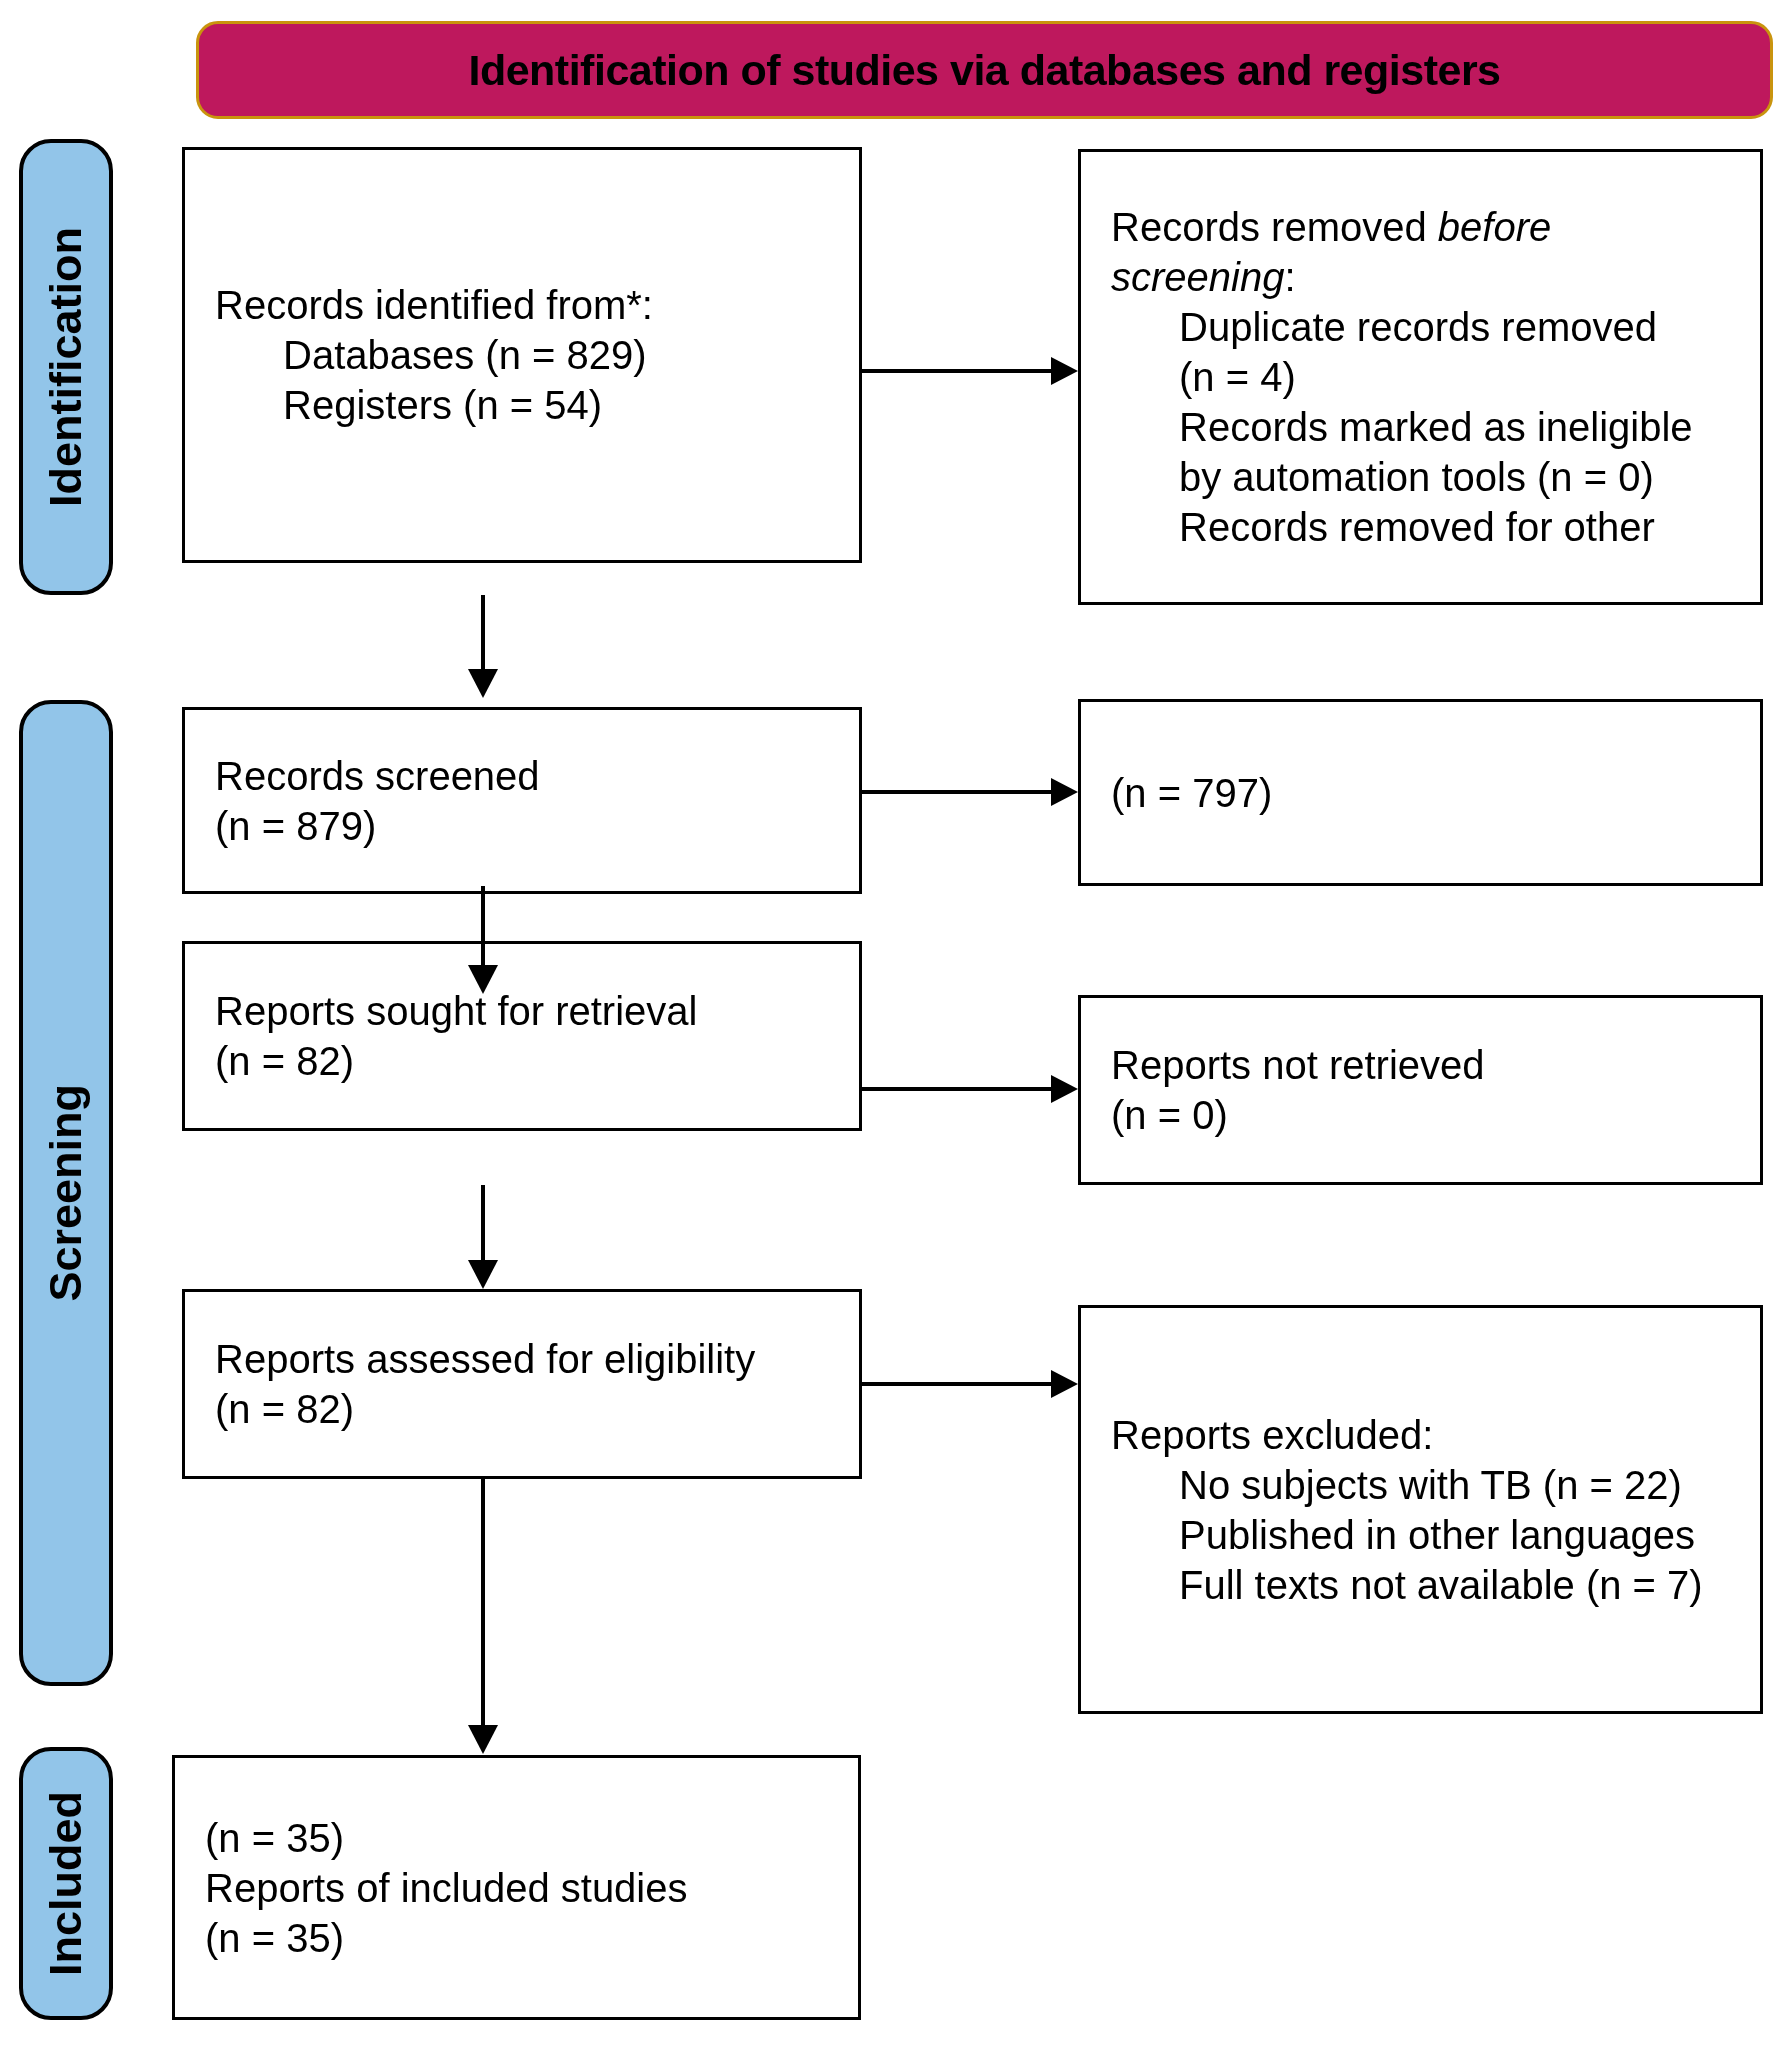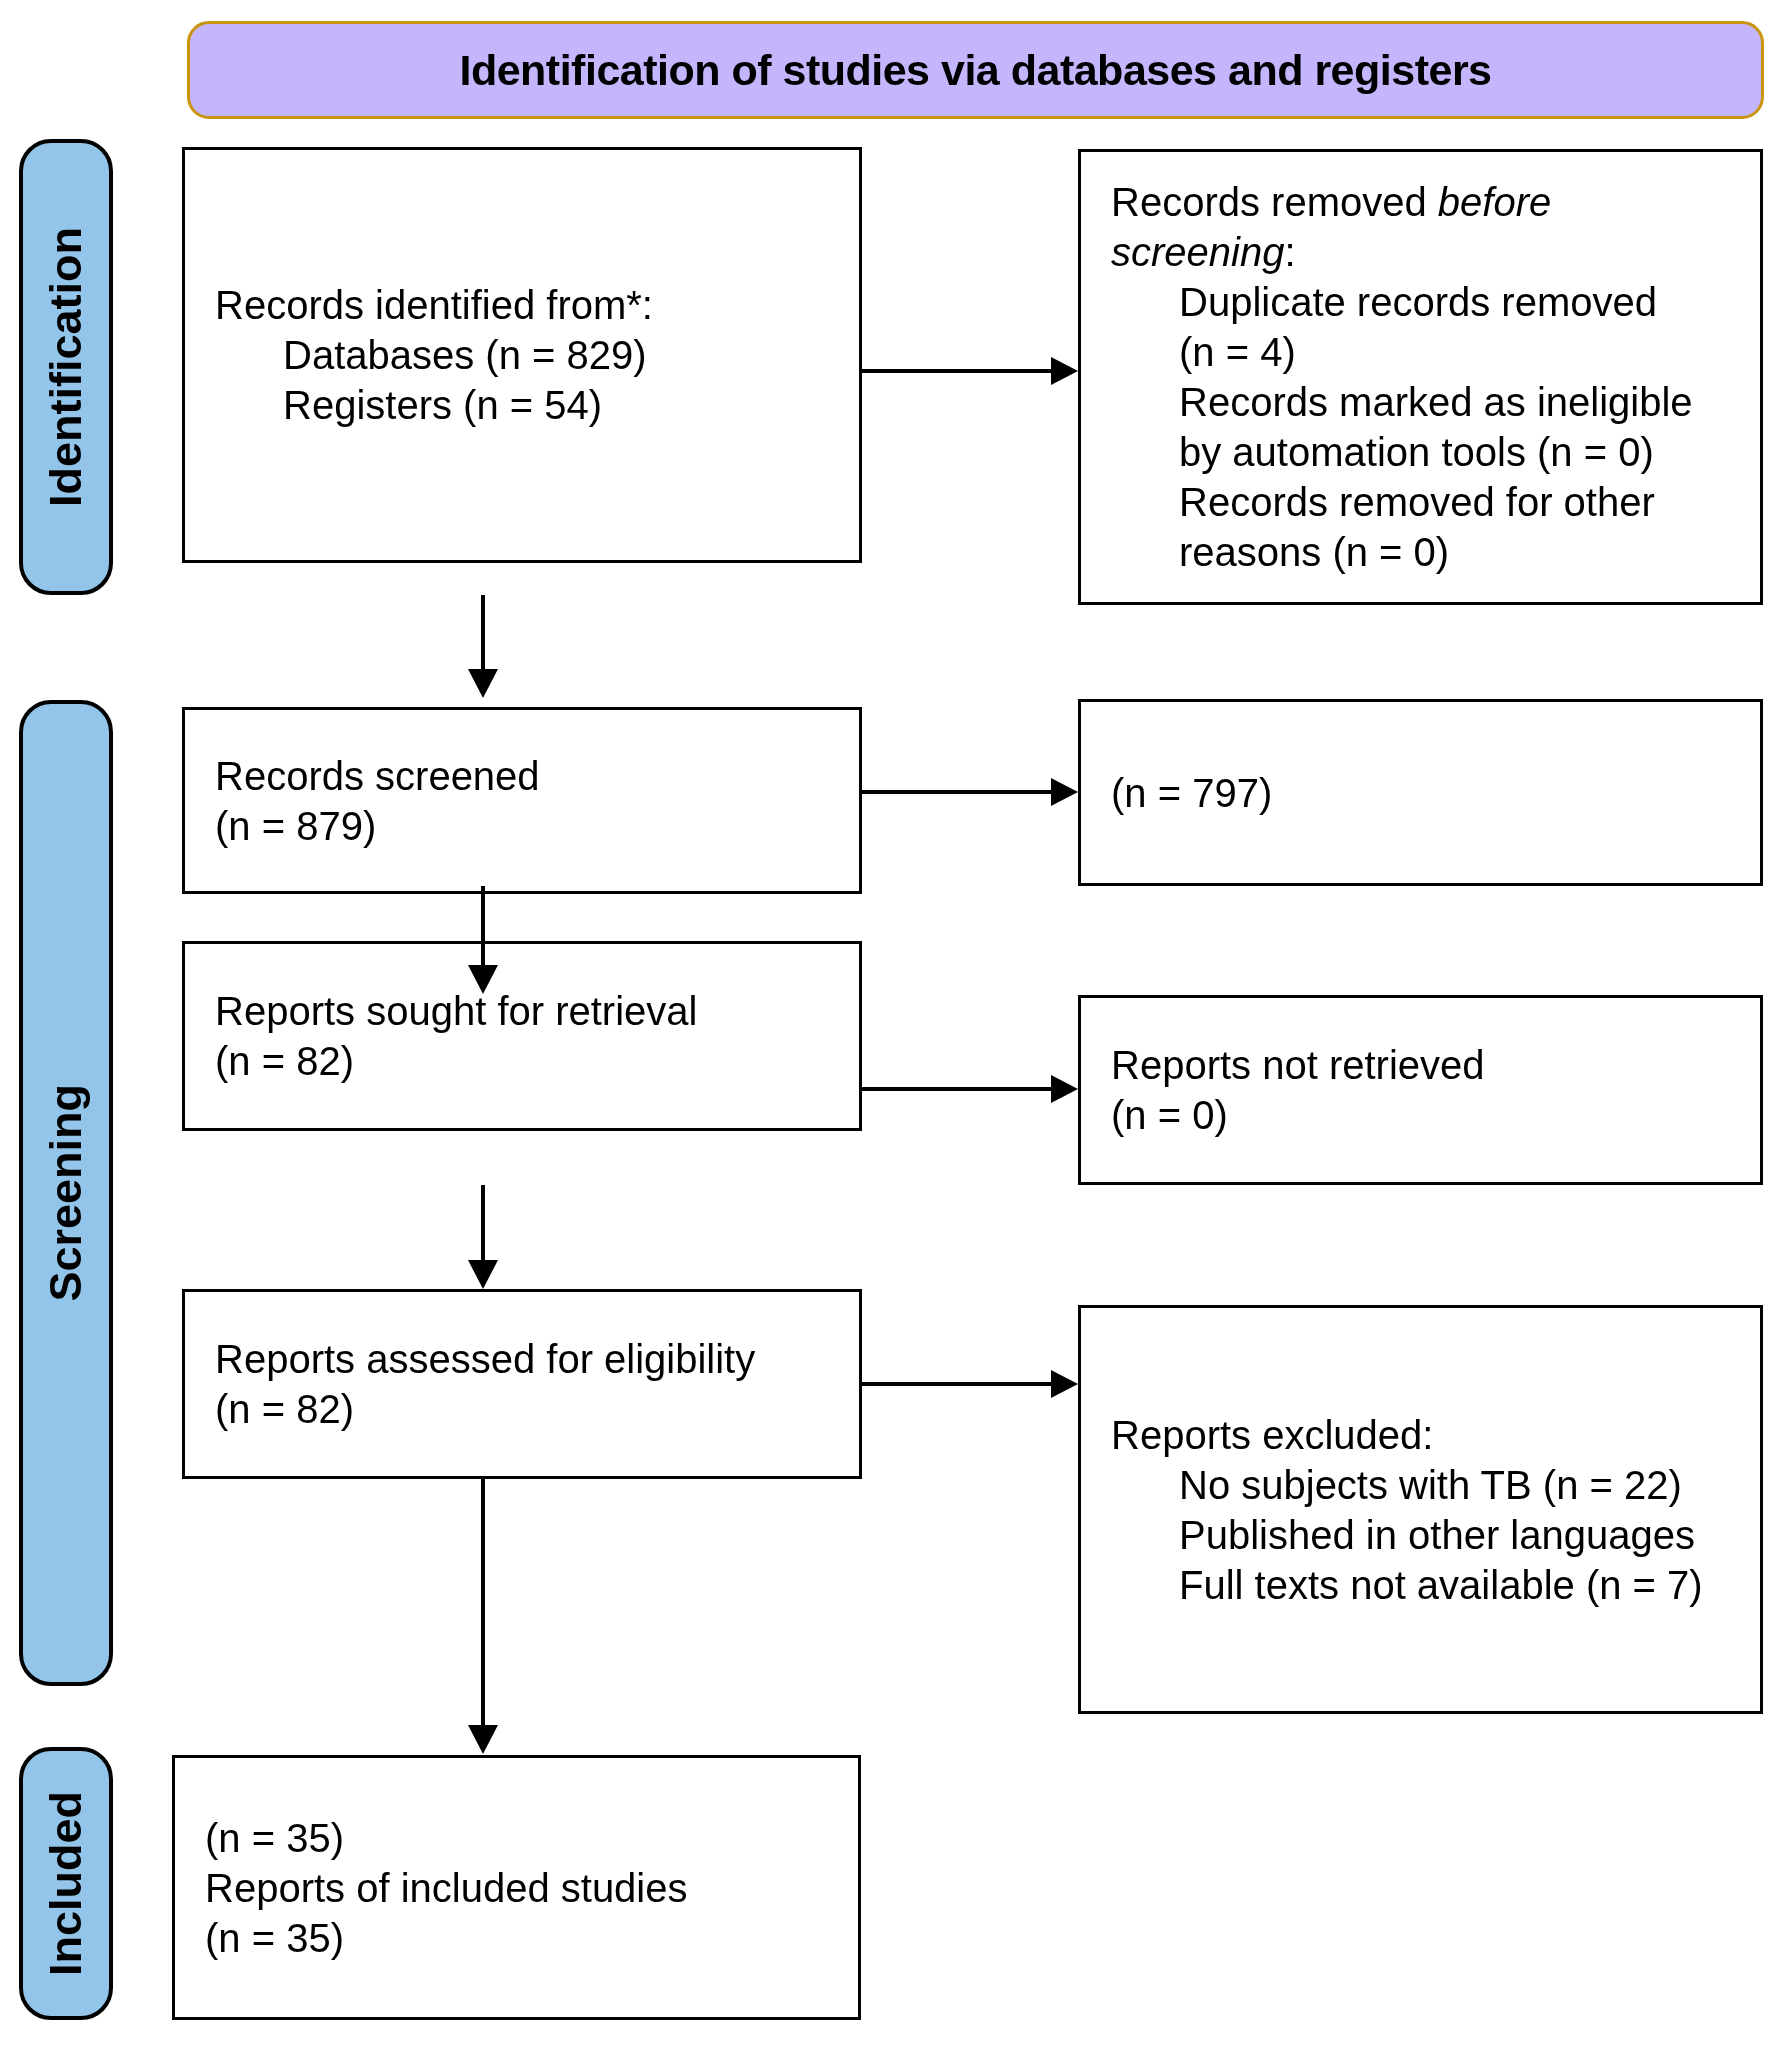--- a/index.html
+++ b/index.html
@@ -65,21 +65,21 @@
   #harrow-1{left:861px;top:369px;width:190px;}
   #harrow-2{left:861px;top:790px;width:190px;}
   #harrow-3{left:861px;top:1087px;width:190px;}
   #harrow-4{left:861px;top:1382px;width:190px;}
 </style>
 </head>
 <body>
 
 <div class="page">
 
-  <div class="banner" style="background: #c4b5fd; border-color: rgb(201, 148, 14);">Identification of studies via databases and registers</div>
+  <div class="banner" style="background: #be185d; border-color: rgb(201, 148, 14); margin-left: 9px;">Identification of studies via databases and registers</div>
 
   <div class="stage" id="stage-identification" style="background: rgb(146, 197, 233);">
     <span class="vtext">Identification</span>
   </div>
   <div class="stage" id="stage-screening" style="background: rgb(146, 197, 233);">
     <span class="vtext">Screening</span>
   </div>
   <div class="stage" id="stage-included" style="background: rgb(146, 197, 233);">
     <span class="vtext">Included</span>
   </div>
@@ -91,21 +91,20 @@
   </div>
 
   <div class="box" id="box-removed">
     <div class="line"><span>Records removed </span><em>before</em></div>
     <div class="line"><em>screening</em><span>:</span></div>
     <div class="line ind">Duplicate records removed</div>
     <div class="line ind">(n = 4)</div>
     <div class="line ind">Records marked as ineligible</div>
     <div class="line ind">by automation tools (n = 0)</div>
     <div class="line ind">Records removed for other</div>
-    <div class="line ind">reasons (n = 0)</div>
   </div>
 
   <div class="box" id="box-screened">
     <div class="line">Records screened</div>
     <div class="line">(n = 879)</div>
   </div>
 
   <div class="box" id="box-excluded">
     <div class="line">(n = 797)</div>
   </div>

